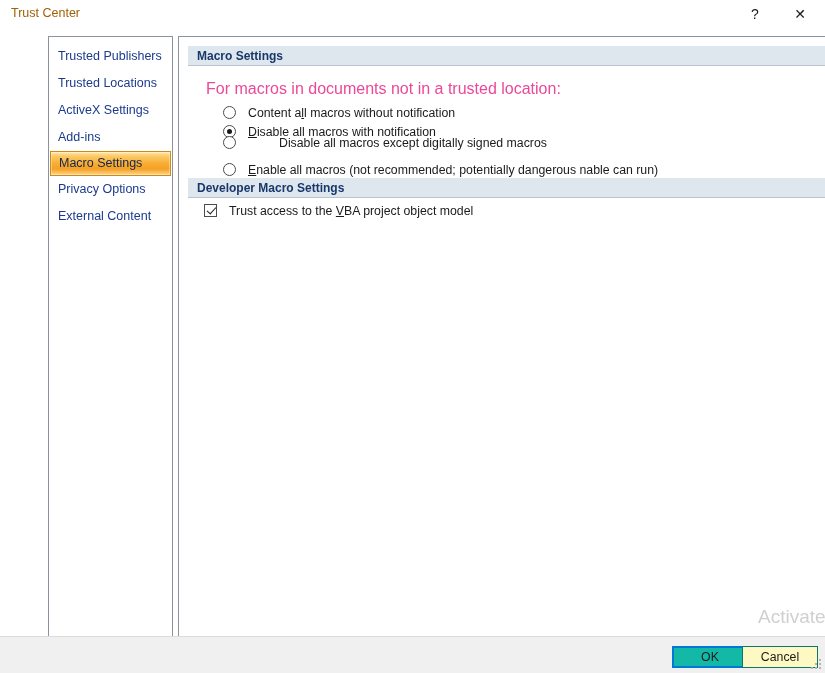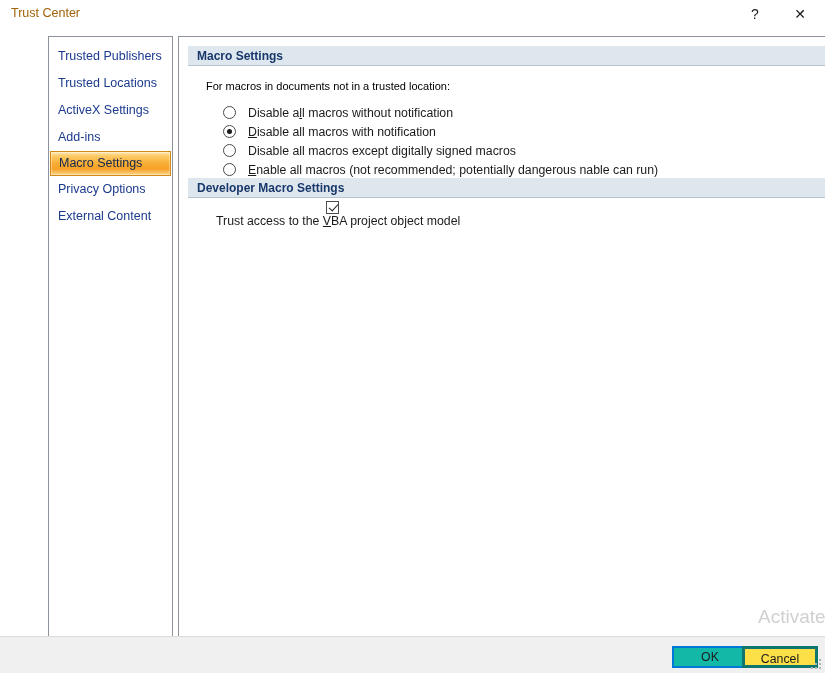--- a/index.html
+++ b/index.html
@@ -121,22 +121,22 @@
     font-weight: bold;
     color: #18376b;
     white-space: nowrap;
   }
   #hdr-macro { top: 9px; }
   #hdr-dev  { top: 141px; }
 
   #macro-intro {
     position: absolute;
     left: 27px; top: 43px;
-    font-size: 11px;
-    color: #000000;
+    font-size: 16px;
+    color: #ec4899;
     white-space: nowrap;
   }
 
   
   .opt-row {
     position: absolute;
     left: 44px;
     height: 19px;
     display: flex;
     align-items: center;
@@ -163,34 +163,33 @@
     content: "";
     position: absolute;
     left: 3px; top: 3px;
     width: 5px; height: 5px;
     border-radius: 50%;
     background: #1a1a1a;
   }
 
   #opt-0 { top: 66px; }
   #opt-1 { top: 85px; }
-  #opt-2 { top: 104px; }
+  #opt-2 { top: 96px; gap: 31px; }
   #opt-3 { top: 123px; }
 
   
   #chk-row {
     position: absolute;
     left: 25px;
     top: 164px;
     height: 19px;
     display: flex;
     align-items: center;
     white-space: nowrap;
     cursor: default;
-    flex-direction: column;
   }
   .checkbox {
     width: 13px; height: 13px;
     border: 1px solid #4b4b4b;
     background: #ffffff;
     box-sizing: border-box;
     position: relative;
     flex: 0 0 auto;
   }
   .checkbox.checked::after {
@@ -217,22 +216,22 @@
     background: #f0f0f0;
     border-top: 1px solid #dcdcdc;
   }
   .dlg-btn {
     position: absolute;
     top: 9px;
     width: 76px; height: 22px;
     font-family: "Liberation Sans", sans-serif;
     font-size: 12.3px;
     color: #1b1b1b;
-    background: #fde047;
-    border: 3px solid #0f766e;
+    background: #fef9c3;
+    border: 1px solid #0f766e;
     box-sizing: border-box;
     cursor: default;
     padding: 0;
     line-height: 20px;
     text-align: center;
   }
   #ok-btn {
     left: 672px;
     border: 2px solid #0078d7;
     background: #14b8a6;
@@ -289,21 +288,21 @@
   <div id="content">
 
     <div class="section-header" id="hdr-macro">
       <span>Macro Settings</span>
     </div>
 
     <div id="macro-intro">For macros in documents not in a trusted location:</div>
 
     <div class="opt-row" id="opt-0">
       <span class="radio"></span>
-      <span class="lbl"><span>Disable a</span><u>l</u><span>l macros without notification</span></span>
+      <span class="lbl"><span>Content a</span><u>l</u><span>l macros without notification</span></span>
     </div>
 
     <div class="opt-row" id="opt-1">
       <span class="radio checked"></span>
       <span class="lbl"><span></span><u>D</u><span>isable all macros with notification</span></span>
     </div>
 
     <div class="opt-row" id="opt-2">
       <span class="radio"></span>
       <span class="lbl"><span>Disable all macros except di</span><u>g</u><span>itally signed macros</span></span>

